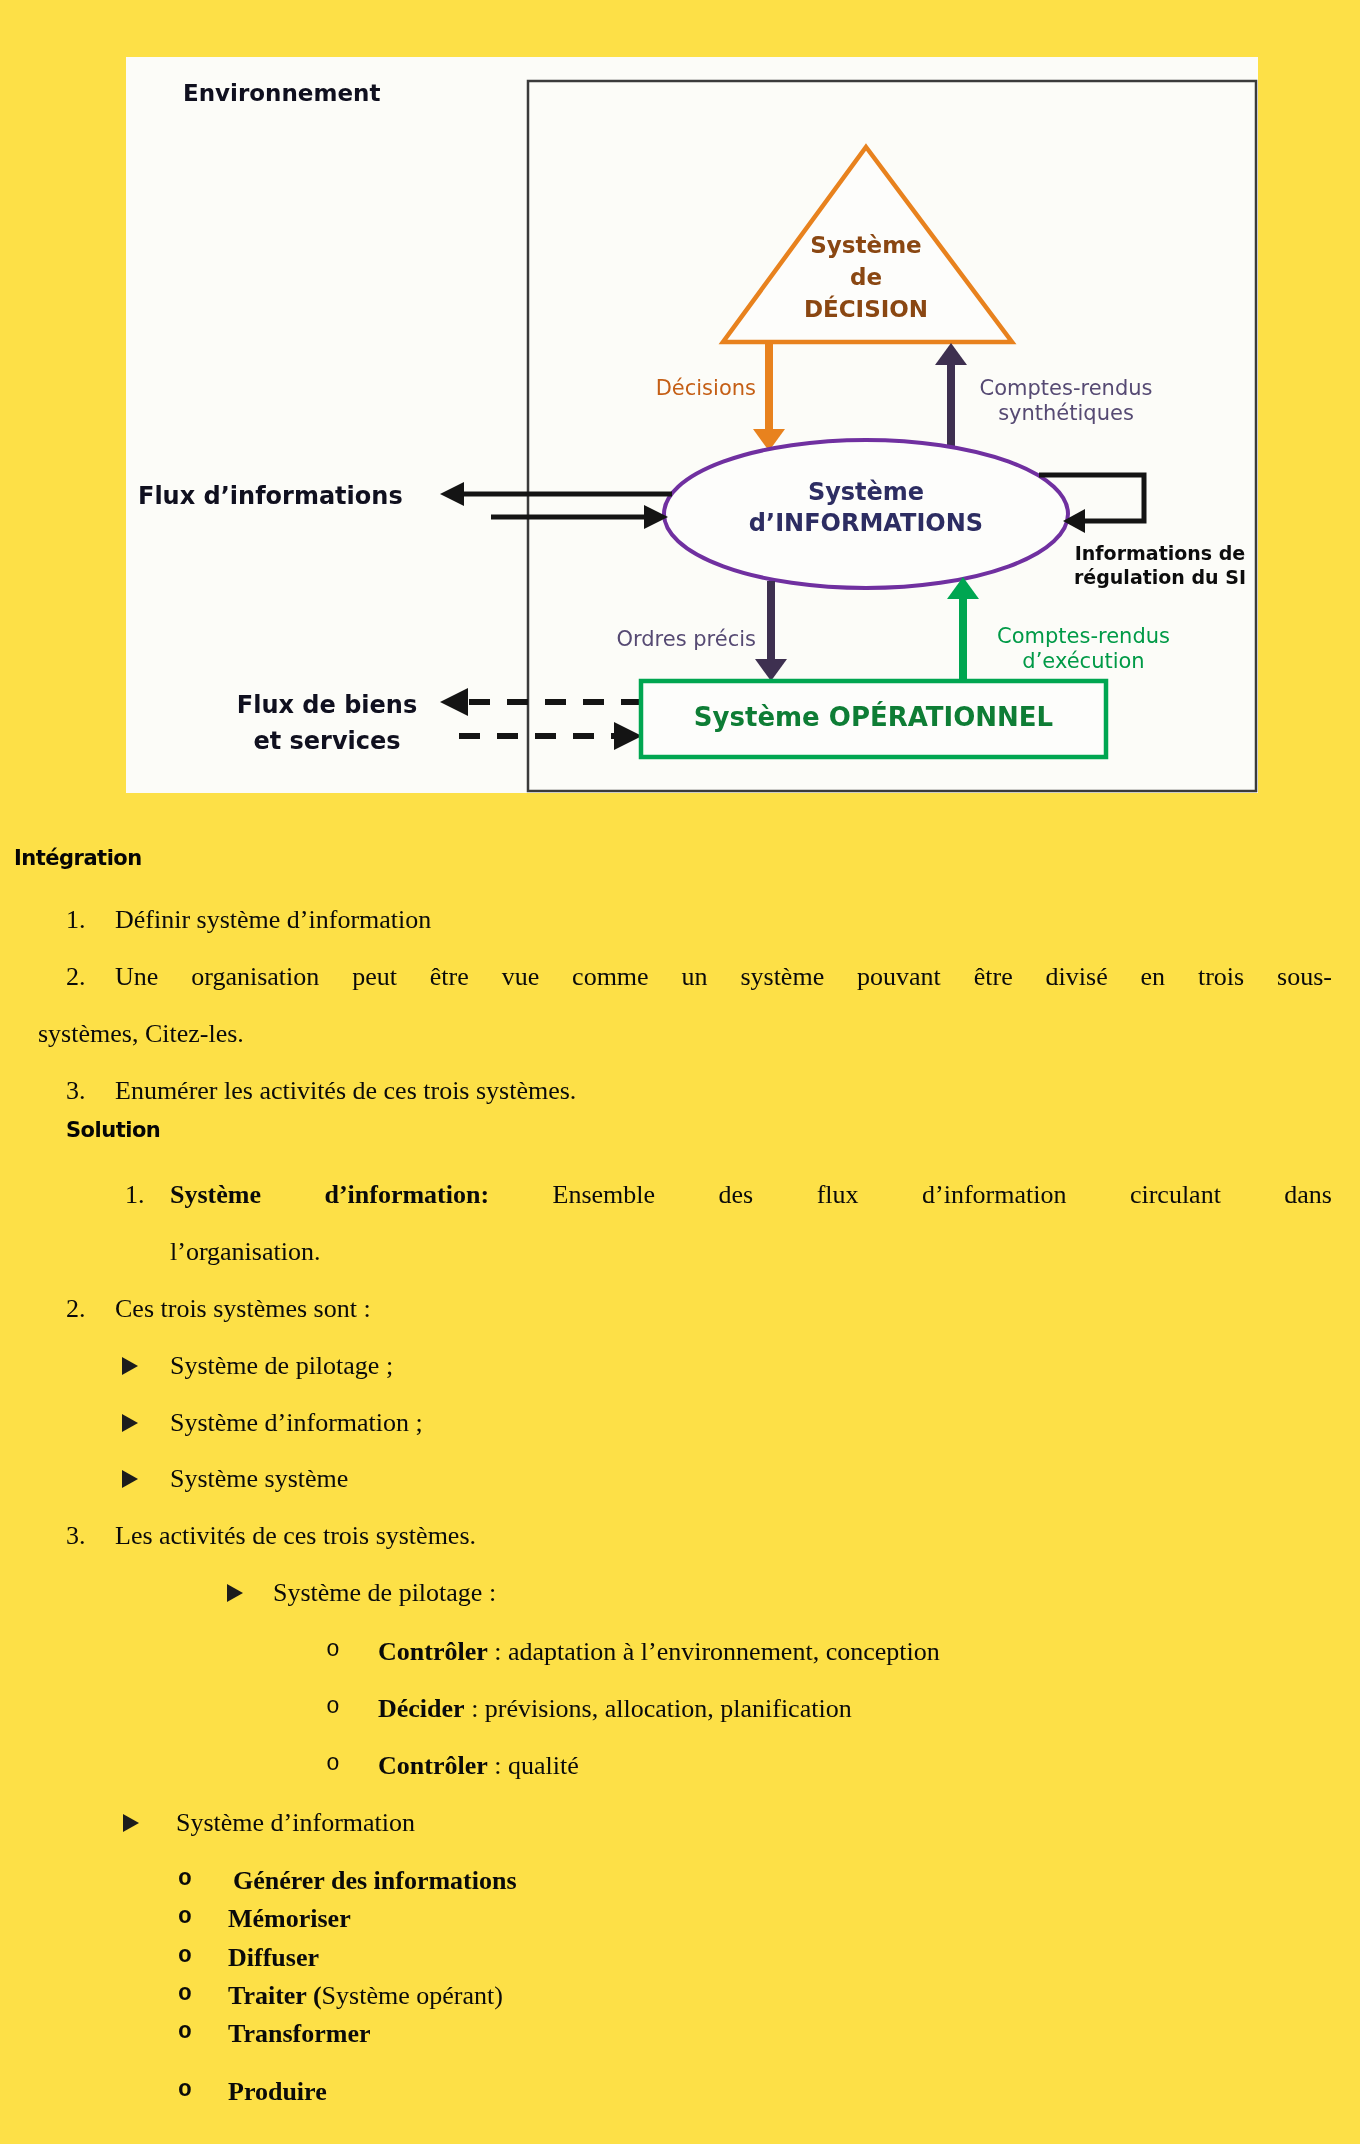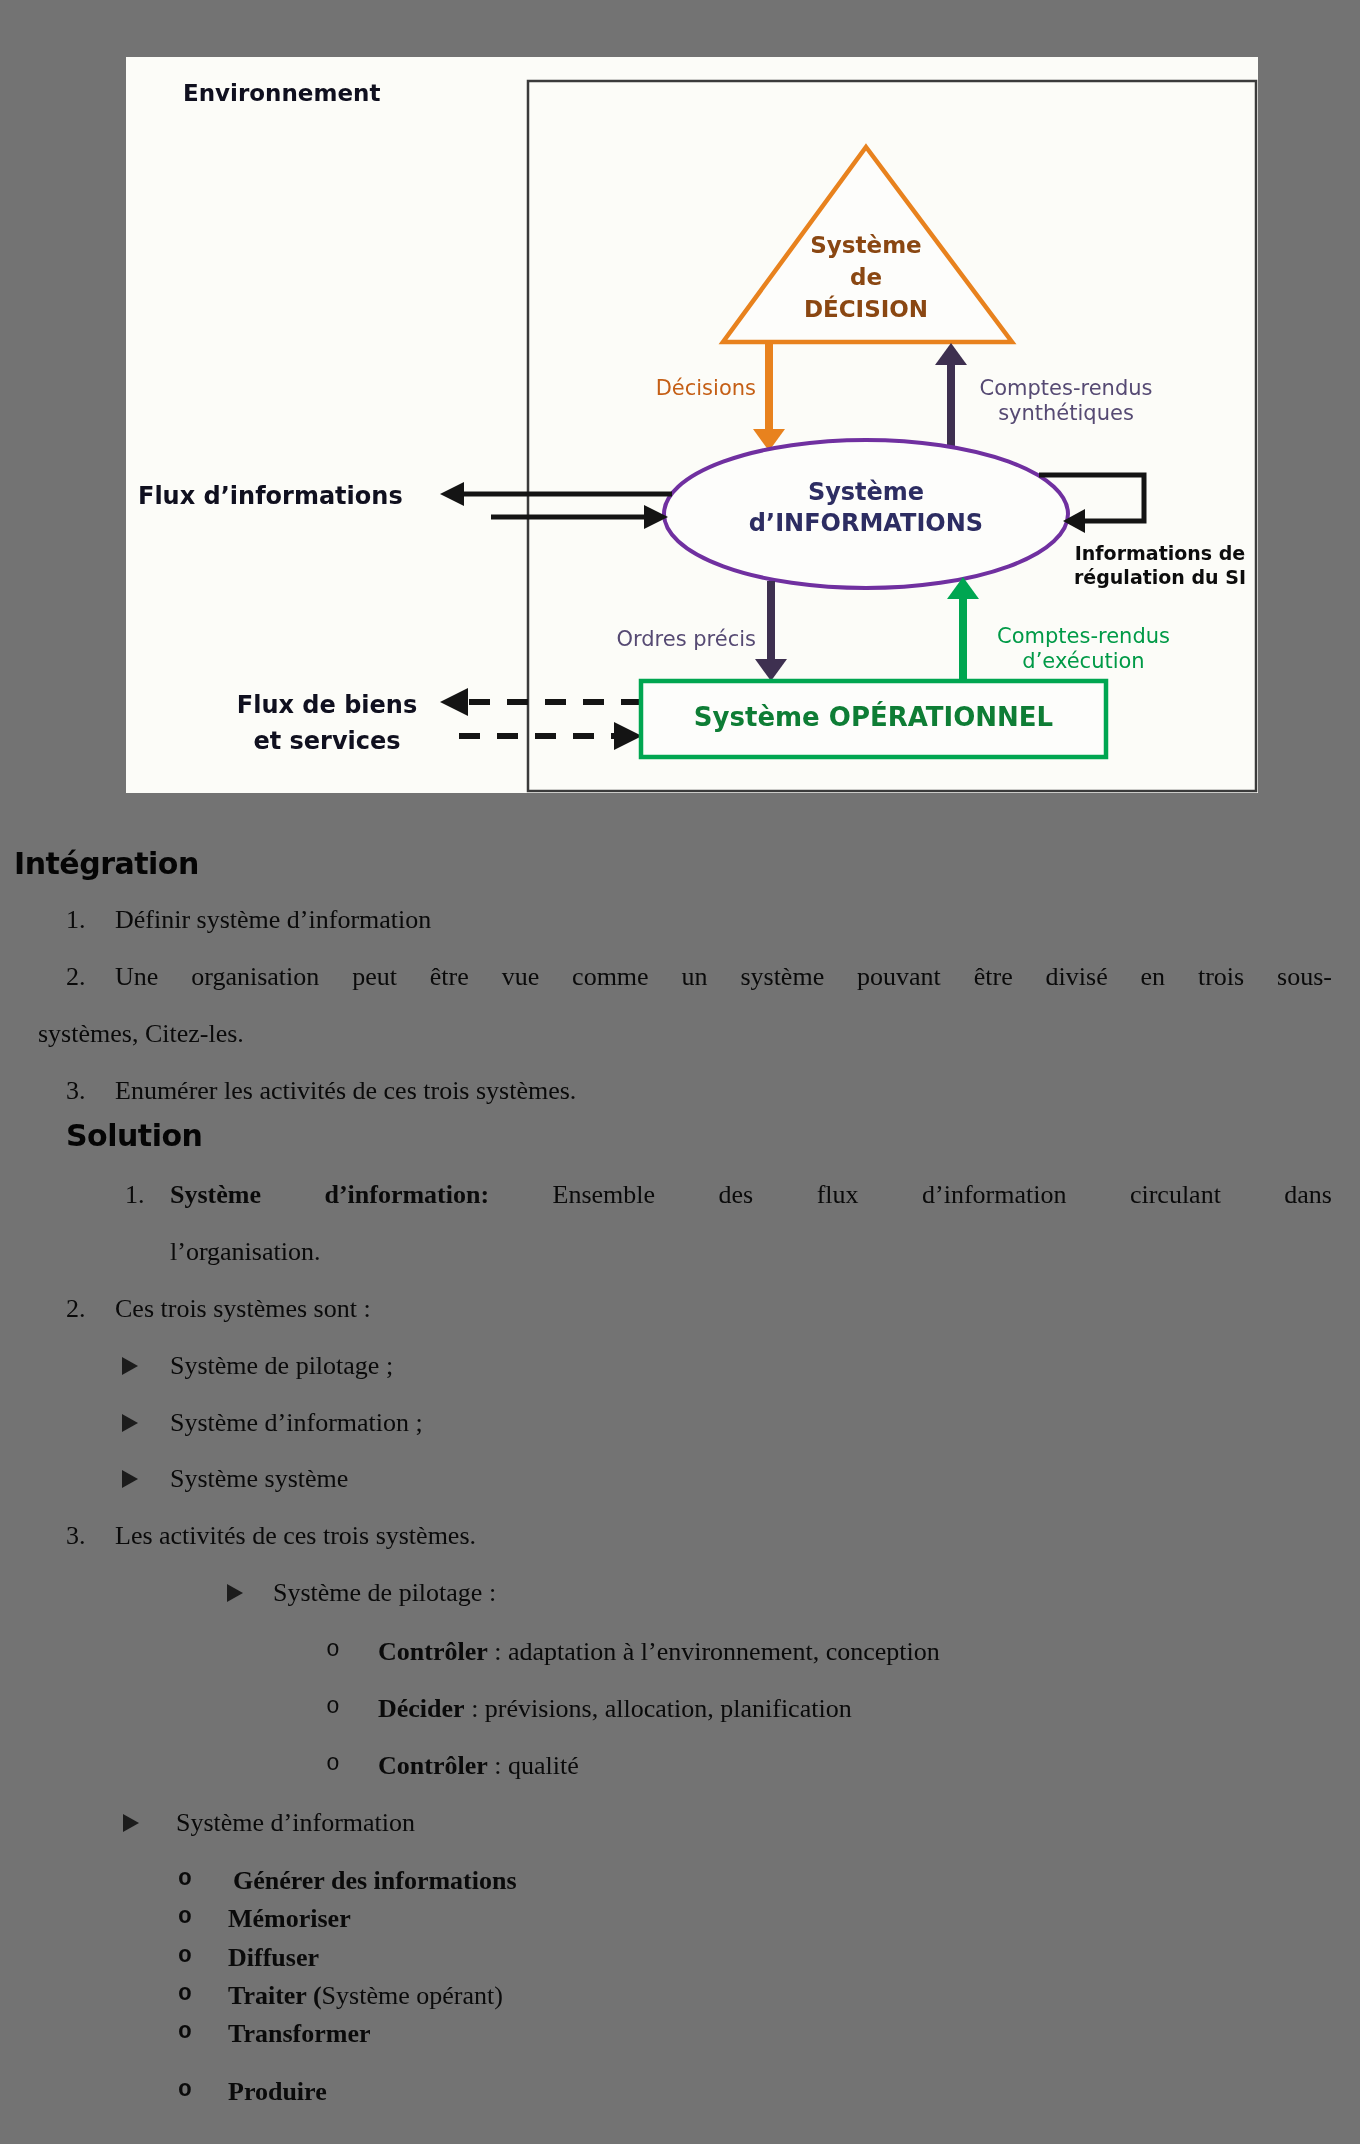--- a/index.html
+++ b/index.html
@@ -1,16 +1,16 @@
 <!DOCTYPE html>
 <html style="--c-orange: #E8821E; --c-orange-text: #C55F16; --c-triangle-text: #8A4712; --c-purple-ellipse: #7030A0; --c-dark-purple-arrow: #3E3050; --c-purple-label: #564A73; --c-ellipse-text: #2D2D62; --c-green: #00A651; --c-green-text: #009A47; --c-operational-text: #0E7D35; --c-dark-label: #10101F;"><head>
 <meta charset="utf-8">
 <style>
   html,body{margin:0;padding:0;background:#ffffff;}
-  #page{position:relative;width:1360px;height:2144px;background:#737373;overflow:hidden;
+  #page{position:relative;width:1360px;height:2144px;background:#fde047;overflow:hidden;
         font-family:"Liberation Serif", serif;color:#0a0a0a;}
   
   #figure{position:absolute;left:126px;top:57px;width:1132px;height:736px;background:#fcfcf8;}
   #figure svg{position:absolute;left:0;top:0;}
   .dlabel{position:absolute;font-family:"DejaVu Sans","Liberation Sans",sans-serif;line-height:1.18;}
   .b{font-weight:bold;}
   .ctr{text-align:center;}
   .rgt{text-align:right;}
   .tri{stroke:var(--c-orange);stroke-width:4.5;fill:#fdfdfb;}
   .ell{stroke:var(--c-purple-ellipse);stroke-width:4;fill:#fdfdfb;}
@@ -20,21 +20,21 @@
   .apurple{stroke:var(--c-dark-purple-arrow);stroke-width:8;}
   .agreen{stroke:var(--c-green);stroke-width:8;}
   .ablack{stroke:#141414;stroke-width:5;}
   .adash{stroke:#141414;stroke-width:6;stroke-dasharray:21 17;}
   .horange{fill:var(--c-orange);}
   .hpurple{fill:var(--c-dark-purple-arrow);}
   .hgreen{fill:var(--c-green);}
   .hblack{fill:#141414;}
   
   .heading{position:absolute;font-family:"DejaVu Sans","Liberation Sans",sans-serif;
-           font-weight:bold;font-size:30px;color:#050505;letter-spacing:-0.5px;}
+           font-weight:bold;font-size:21px;color:#050505;letter-spacing:-0.5px;}
   .tl{position:absolute;left:0;width:1360px;height:36px;font-size:26px;white-space:nowrap;}
   .mk{position:absolute;}
   .tx{position:absolute;}
   .j{text-align:justify;text-align-last:justify;white-space:normal;}
   .omk{font-family:"Liberation Mono",monospace;font-size:23px;}
   .abul{position:absolute;width:0;height:0;border-left:16px solid #1c1c1c;
         border-top:9px solid transparent;border-bottom:9px solid transparent;margin-top:6px;}
 </style>
 </head>
 <body>

